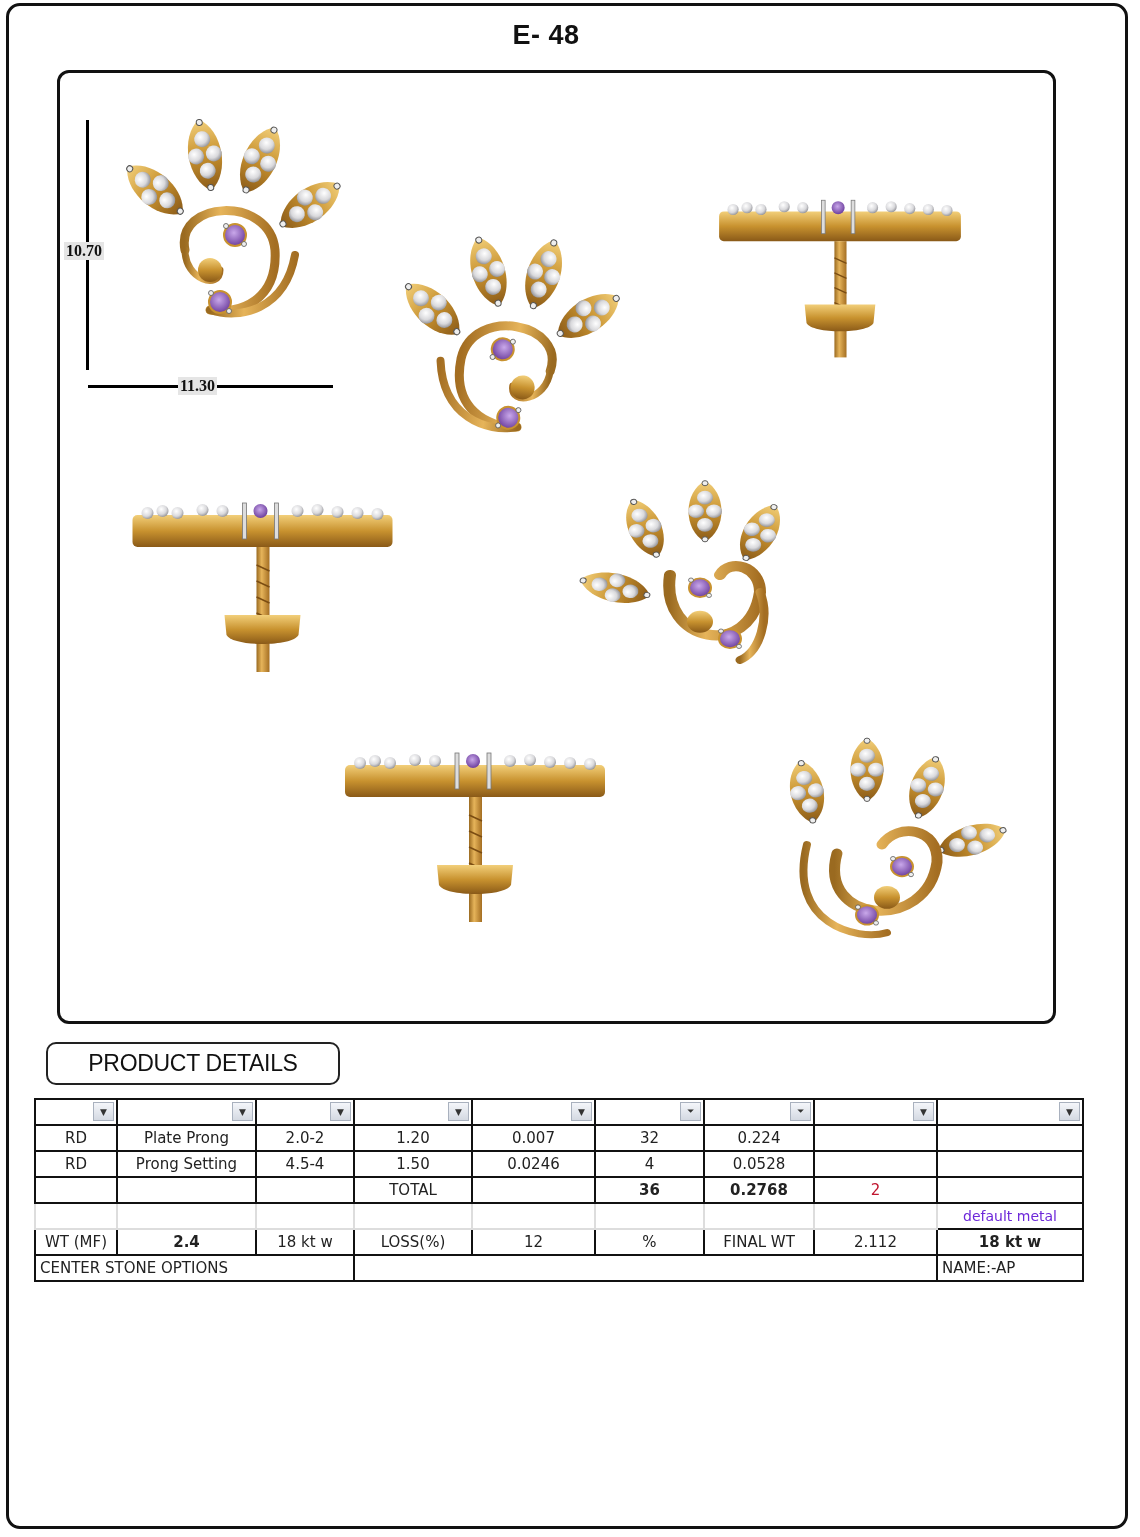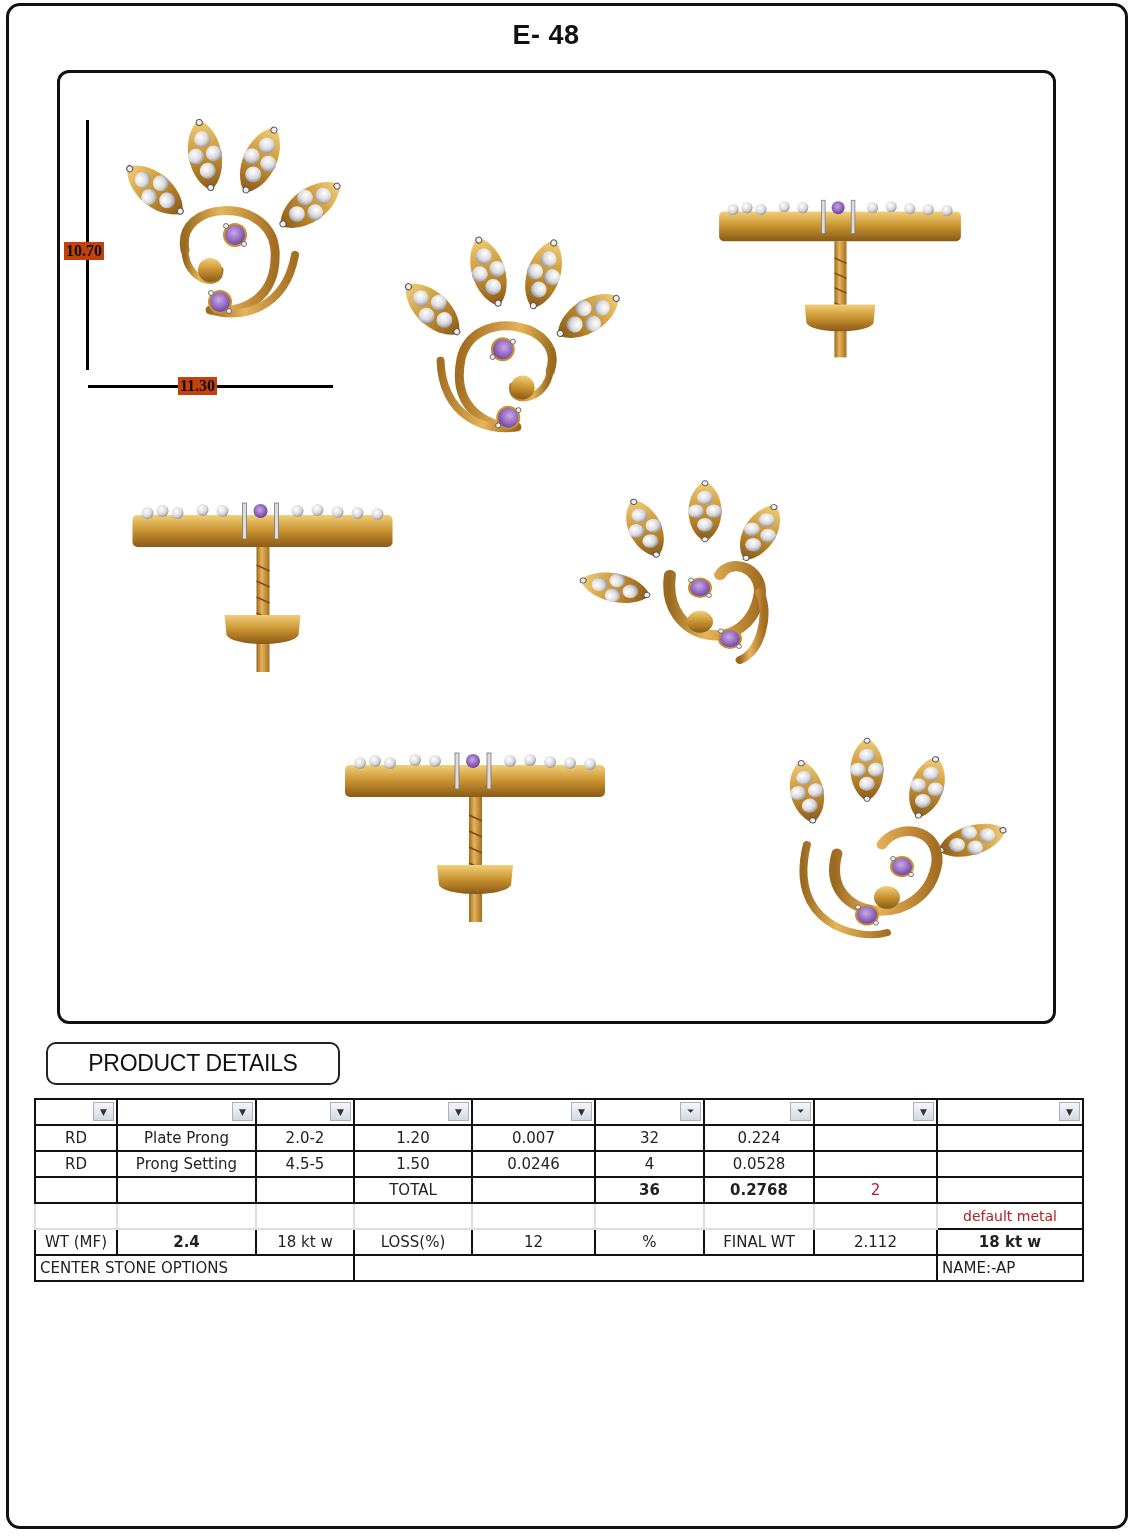--- a/index.html
+++ b/index.html
@@ -6,37 +6,37 @@
     body { width: 1140px; height: 1537px; position: relative; overflow: hidden; font-family: "Liberation Sans", sans-serif; }
 
     .outer-frame { position: absolute; left: 6px; top: 3px; width: 1122px; height: 1526px; border: 3px solid #111; border-radius: 14px; box-sizing: border-box; }
     .title { position: absolute; left: 0; width: 1052px; top: 20px; text-align: center; font-family: "Liberation Sans", sans-serif; font-weight: bold; font-size: 27px; color: #111; letter-spacing: 0.5px; margin-left: 20px; }
 
     .image-panel { position: absolute; left: 57px; top: 70px; width: 999px; height: 954px; border: 3px solid #111; border-radius: 12px; box-sizing: border-box; background: #fff; }
 
     .view { position: absolute; }
     .dim-v { position: absolute; left: 86px; top: 120px; width: 3px; height: 250px; background: #000; }
     .dim-h { position: absolute; left: 88px; top: 385px; width: 245px; height: 3px; background: #000; }
-    .dim-label { position: absolute; font-family: "Liberation Serif", serif; font-weight: bold; font-size: 16px; color: #111; background: #c2410c; padding: 0 2px; }
+    .dim-label { position: absolute; font-family: "Liberation Serif", serif; font-weight: bold; font-size: 16px; color: #111; background: #e5e5e5; padding: 0 2px; }
     .dim-label.v { left: 64px; top: 242px; }
     .dim-label.h { left: 178px; top: 377px; }
 
     .pd-badge { position: absolute; left: 46px; top: 1042px; width: 294px; height: 43px; border: 2px solid #222; border-radius: 10px; box-sizing: border-box; font-family: "Liberation Sans", sans-serif; font-size: 23px; color: #111; display: flex; align-items: center; justify-content: center; letter-spacing: -0.3px; }
 
     table.details { position: absolute; left: 34px; top: 1098px; border-collapse: collapse; table-layout: fixed; font-family: "DejaVu Sans", sans-serif; font-size: 15px; color: #222; }
     table.details td { border: 2px solid #111; padding: 0; text-align: center; vertical-align: middle; overflow: hidden; white-space: nowrap; }
     table.details .hdr td { height: 50px; color: #c0152f; font-size: 14px; white-space: normal; line-height: 1.45; }
     table.details .filter td { height: 24px; position: relative; }
     table.details .row td { height: 24px; }
     .dd { position: absolute; right: 2px; top: 2px; width: 21px; height: 19px; background: linear-gradient(#f4f6fa, #d4d9e2); border: 1px solid #a9b1be; box-sizing: border-box; font-size: 9px; color: #333; display: flex; align-items: center; justify-content: center; }
     td.red { color: #c0152f; }
     td.left { text-align: left !important; padding-left: 4px !important; }
     td.bold { font-weight: bold; }
     td.thin { border-color: #ddd !important; }
-    td.dm { color: #b91c1c; font-size: 14px; }
+    td.dm { color: #6d28d9; font-size: 14px; }
   </style>
 </head>
 <body>
 
 <div class="outer-frame"></div>
 <div class="title">E- 48</div>
 
 <div class="image-panel"></div>
 
 <div class="dim-v"></div>
@@ -214,21 +214,21 @@
     <td>1.20</td>
     <td>0.007</td>
     <td>32</td>
     <td>0.224</td>
     <td></td>
     <td></td>
   </tr>
   <tr class="row">
     <td>RD</td>
     <td>Prong Setting</td>
-    <td>4.5-5</td>
+    <td>4.5-4</td>
     <td>1.50</td>
     <td>0.0246</td>
     <td>4</td>
     <td>0.0528</td>
     <td></td>
     <td></td>
   </tr>
   <tr class="row">
     <td></td>
     <td></td>

